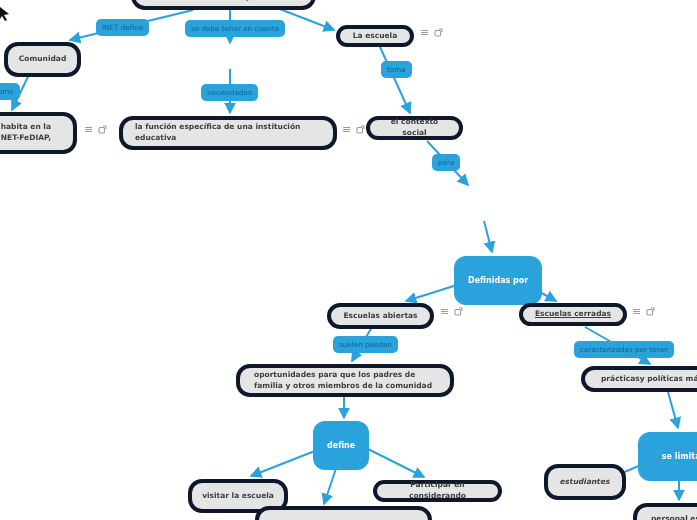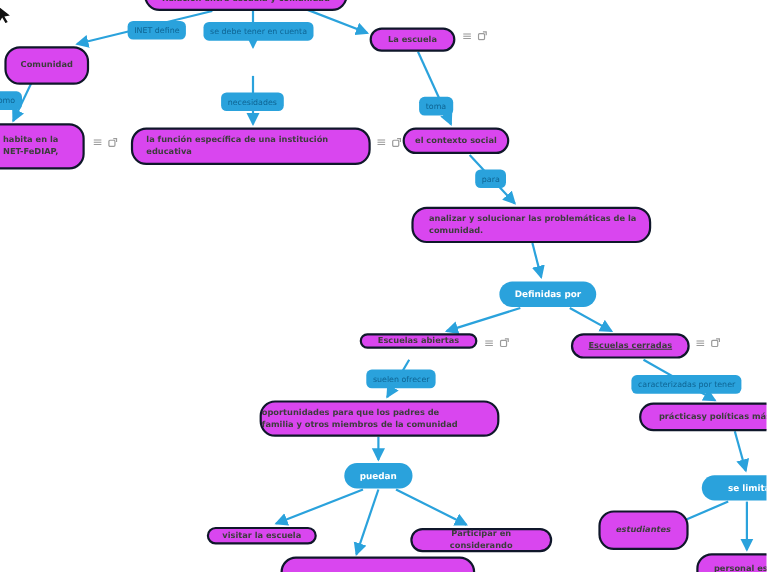--- a/index.html
+++ b/index.html
@@ -1,63 +1,63 @@
 <!DOCTYPE html>
 <html><head>
 <meta charset="utf-8">
 <style>
   html,body{margin:0;padding:0;}
   body{font-family:"DejaVu Sans","Liberation Sans",sans-serif;}
   #canvas{position:relative;width:697px;height:520px;background:#ffffff;overflow:hidden;}
   #edges{position:absolute;left:0;top:0;z-index:1;}
   .node{
-    position:absolute;z-index:3;background:#d946ef;
-    border:2px solid #0f172a;border-radius:14px;
+    position:absolute;z-index:3;background:#e5e5e5;
+    border:4px solid #0f172a;border-radius:14px;
     display:flex;align-items:center;justify-content:center;
     font-size:7.5px;font-weight:bold;color:#3d3d3d;
     text-align:center;white-space:pre-line;line-height:1.45;
     box-sizing:border-box;padding:3px 8px;
   }
   .clabel{
     position:absolute;z-index:2;background:#2aa2dc;border-radius:5px;
     color:#0e6493;font-size:7.2px;padding:4px 6px;white-space:nowrap;
     box-sizing:border-box;text-align:center;
   }
   .pill{
     position:absolute;z-index:2;background:#2aa2dc;border-radius:12px;
-    color:#ffffff;font-size:8px;font-weight:bold;padding:7px 14px;
+    color:#ffffff;font-size:8px;font-weight:bold;padding:20px 14px;
     white-space:nowrap;box-sizing:border-box;text-align:center;
   }
   .node-icons{
     position:absolute;z-index:3;display:flex;gap:5px;align-items:center;
     color:#9b9b9b;
   }
   .menu-glyph{font-size:11px;line-height:9px;}
   
   #n-title{left:131px;top:-24px;width:185px;height:34px;align-items:flex-end;padding-bottom:3px;}
   #n-comunidad{left:4px;top:42px;width:77px;height:35px;}
   #n-necesidades{left:132px;top:46px;width:200px;height:23px;}
   #n-escuela{left:336px;top:25px;width:78px;height:22px;}
   #n-habita{left:-100px;top:112px;width:177px;height:42px;justify-content:flex-end;text-align:right;padding-right:22px;}
   #n-funcion{left:119px;top:116px;width:218px;height:34px;justify-content:flex-start;text-align:left;padding-left:12px;}
   #n-contexto{left:366px;top:116px;width:97px;height:24px;}
   #n-analizar{left:374px;top:188px;width:218px;height:33px;justify-content:flex-start;text-align:left;padding-left:14px;}
-  #n-abiertas{left:327px;top:303px;width:107px;height:14px;}
+  #n-abiertas{left:327px;top:303px;width:107px;height:26px;}
   #n-cerradas{left:519px;top:303px;width:108px;height:23px;text-decoration:underline;}
-  #n-oportunidades{left:236px;top:364px;width:218px;height:33px;justify-content:flex-start;text-align:left;padding-left:0;}
+  #n-oportunidades{left:236px;top:364px;width:218px;height:33px;justify-content:flex-start;text-align:left;padding-left:14px;}
   #n-practicas{left:581px;top:366px;width:220px;height:26px;justify-content:flex-start;text-align:left;padding-left:16px;}
-  #n-visitar{left:188px;top:479px;width:100px;height:16px;}
+  #n-visitar{left:188px;top:479px;width:100px;height:34px;}
   #n-participar{left:373px;top:480px;width:129px;height:22px;}
   #n-estudiantes{left:544px;top:464px;width:82px;height:36px;font-style:italic;}
   #n-personal{left:633px;top:503px;width:160px;height:34px;justify-content:flex-start;align-items:flex-start;text-align:left;padding:7px 0 0 14px;}
   #n-bottomcut{left:255px;top:506px;width:177px;height:30px;}
   
-  #c-inet{left:116px;top:19px;}
+  #c-inet{left:96px;top:19px;}
   #c-sedebe{left:185px;top:20px;}
-  #c-toma{left:381px;top:88px;}
+  #c-toma{left:381px;top:61px;}
   #c-como{left:-12px;top:83px;}
   #c-considerando{left:201px;top:84px;}
   #c-para{left:432px;top:154px;}
   #c-suelen{left:333px;top:336px;}
   #c-caracterizadas{left:574px;top:341px;}
   #c-definidas{left:454px;top:256px;}
   #c-puedan{left:313px;top:421px;}
   #c-selimitan{left:638px;top:432px;width:92px;}
   
   #i-escuela{left:420px;top:28px;}
@@ -102,44 +102,42 @@
   </svg>
 
   <div class="node" id="n-title">Relación entre escuela y comunidad</div>
   <div class="node" id="n-comunidad">Comunidad</div>
   <div class="node" id="n-escuela">La escuela</div>
   <div class="node" id="n-habita">habita en la
 NET-FeDIAP,</div>
   <div class="node" id="n-contexto">el contexto social</div>
   <div class="node" id="n-funcion">la función específica de una institución
 educativa</div>
-  <div class="node" id="n-analizar">analizar y solucionar las problemáticas de la
-comunidad.</div>
   <div class="node" id="n-abiertas">Escuelas abiertas</div>
   <div class="node" id="n-cerradas">Escuelas cerradas</div>
   <div class="node" id="n-oportunidades">oportunidades para que los padres de
 familia y otros miembros de la comunidad</div>
   <div class="node" id="n-practicas">prácticasy políticas más r</div>
   <div class="node" id="n-visitar">visitar la escuela</div>
   <div class="node" id="n-participar">Participar en considerando</div>
   <div class="node" id="n-estudiantes">estudiantes</div>
   <div class="node" id="n-personal">personal esco</div>
   <div class="node" id="n-bottomcut"></div>
 
   <div class="clabel" id="c-inet">INET define</div>
   <div class="clabel" id="c-sedebe">se debe tener en cuenta</div>
   <div class="clabel" id="c-toma">toma</div>
   <div class="clabel" id="c-como">como</div>
   <div class="clabel" id="c-considerando">necesidades</div>
   <div class="clabel" id="c-para">para</div>
-  <div class="clabel" id="c-suelen">suelen ofrecer</div>
+  <div class="clabel" id="c-suelen">suelen puedan</div>
   <div class="clabel" id="c-caracterizadas">caracterizadas por tener</div>
 
   <div class="pill" id="c-definidas">Definidas por</div>
-  <div class="pill" id="c-puedan">puedan</div>
+  <div class="pill" id="c-puedan">define</div>
   <div class="pill" id="c-selimitan">se limitan</div>
 
   <div class="node-icons" id="i-escuela">
     <span class="menu-glyph">≡</span>
     <svg width="9" height="9">
         <rect x="1" y="2.5" width="5.5" height="5.5" rx="1" fill="none" stroke="#9b9b9b" stroke-width="1.1"></rect>
         <path d="M5 1 h3 v3" fill="none" stroke="#9b9b9b" stroke-width="1.1"></path>
       </svg>
   </div>
   <div class="node-icons" id="i-habita">

